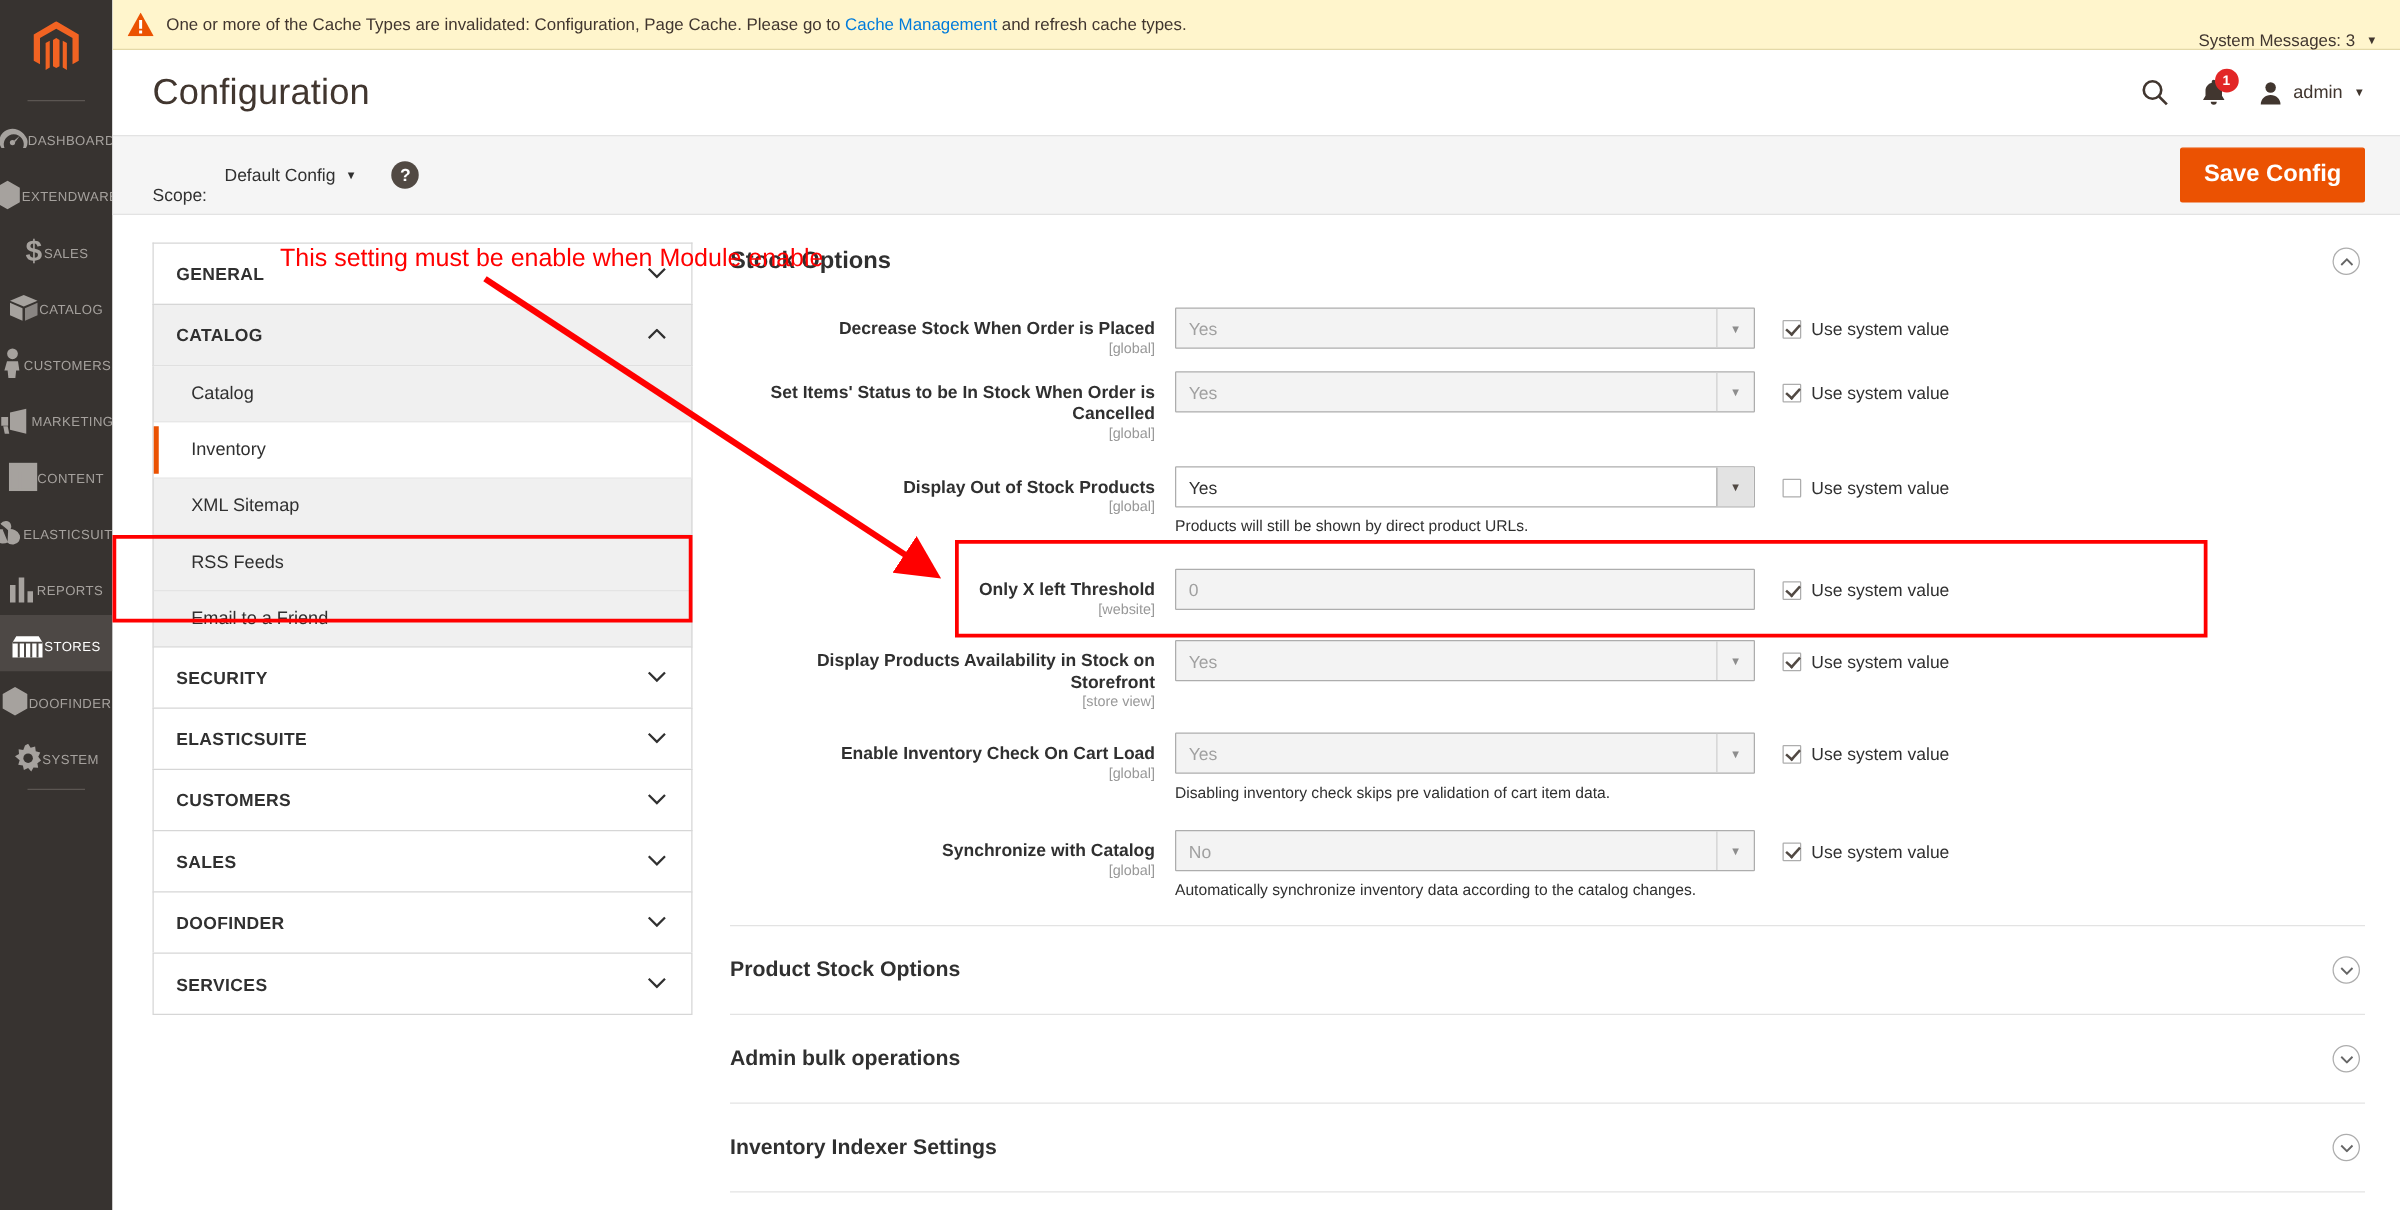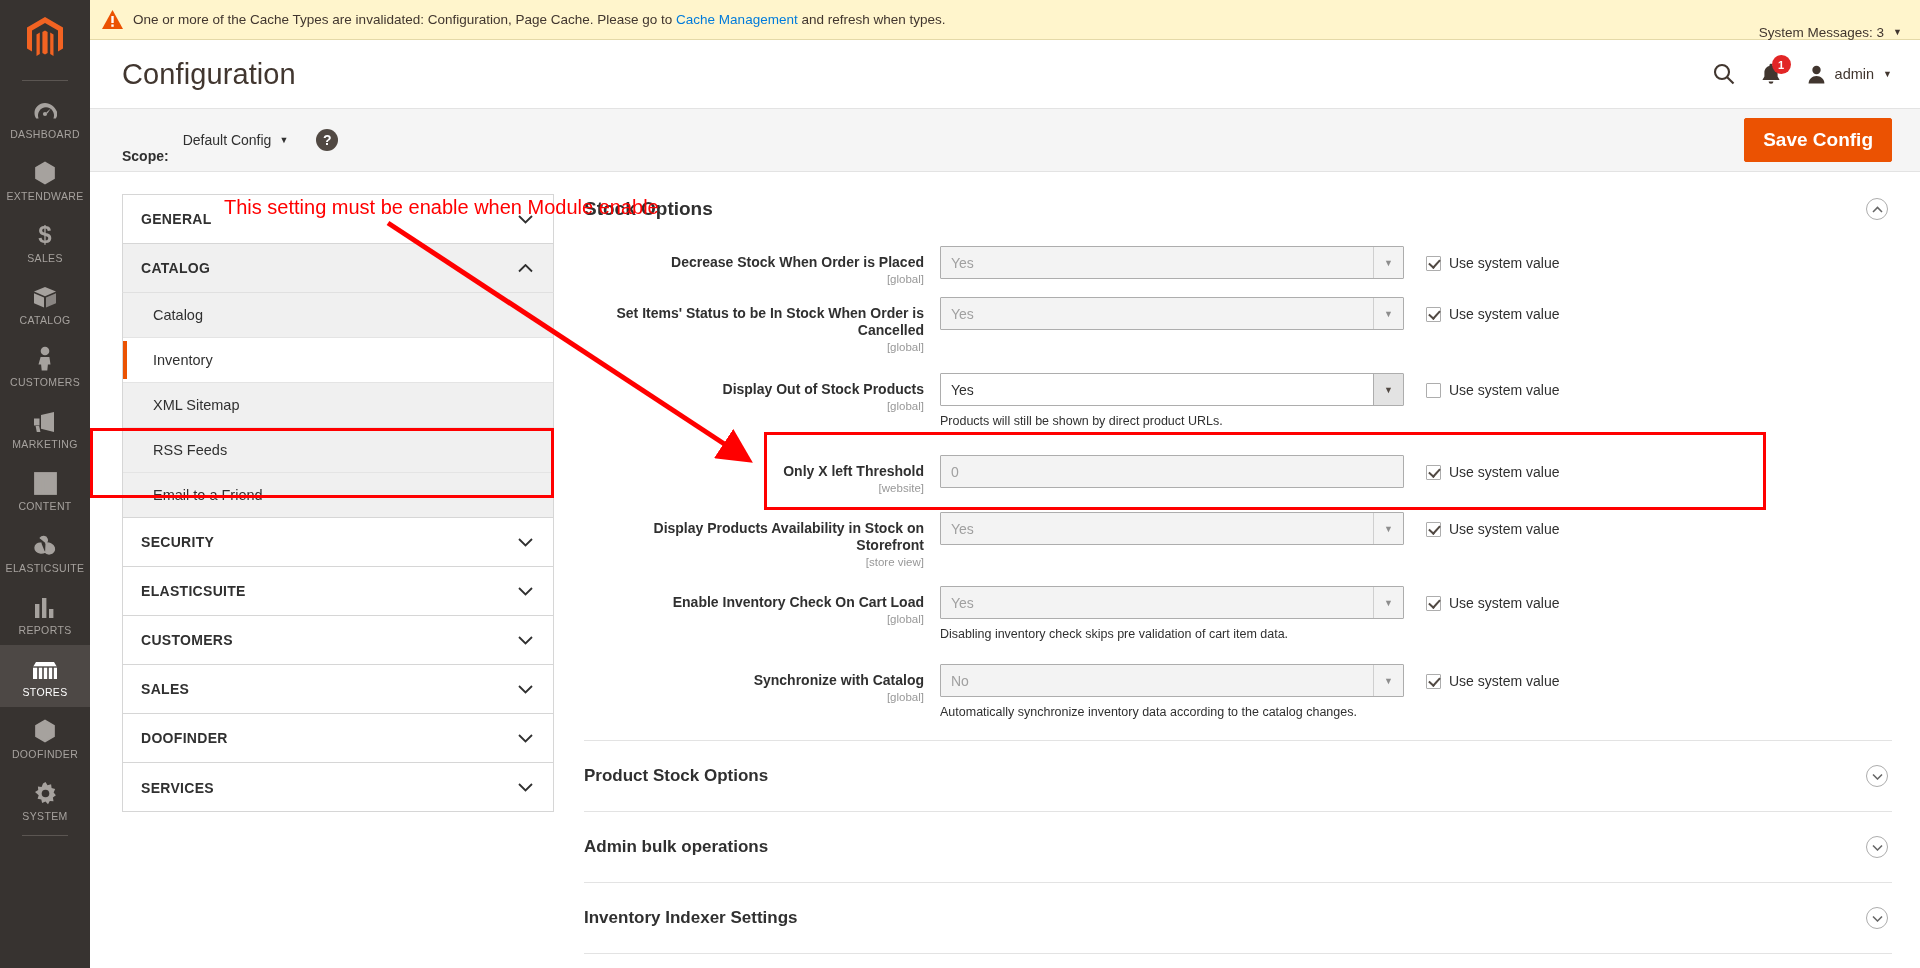--- a/index.html
+++ b/index.html
@@ -21,21 +21,21 @@
     overflow: hidden;
   }
   .logo-wrap {
     height: 76px; width: 100%;
     display: flex; align-items: center; justify-content: center;
   }
   .logo-m { display: block; }
   .sb-div { width: 46px; height: 1px; background: #5b5652; margin: 4px 0 6px; }
   .sb-item {
     width: 90px; padding: 11px 2px 9px;
-    display: flex; flex-direction: column; align-items: center; justify-content: center;
+    display: flex; align-items: center; justify-content: center;
     cursor: pointer;
     color: #a6a29e;
   }
   .sb-item.active { background: #4d4845; color: #ffffff; }
   .sb-item .ico { height: 25px; display: flex; align-items: flex-end; justify-content: center; }
   .sb-item .lbl {
     font-size: 10.5px; letter-spacing: .35px; margin-top: 5px;
     text-align: center; line-height: 12px; text-transform: uppercase;
   }
   .sb-item.active .lbl { color: #ffffff; }
@@ -73,21 +73,21 @@
     display: flex; align-items: center; justify-content: center;
   }
   .admin-user { display: flex; align-items: center; gap: 9px; cursor: pointer; font-size: 14.5px; color: #41362f; }
   .admin-user .caret { font-size: 9px; }
 
   
   .scope-bar {
     background: #f5f5f5; border-top: 1px solid #e3e3e3; border-bottom: 1px solid #e3e3e3;
     height: 64px; display: flex; align-items: center; padding: 0 28px 0 32px;
   }
-  .scope-label { font-size: 14px; font-weight: bold; color: #303030; margin-right: 14px; margin-top: 32px; }
+  .scope-label { font-size: 14px; font-weight: normal; color: #303030; margin-right: 14px; margin-top: 32px; }
   .scope-select { font-size: 14px; color: #303030; display: flex; align-items: center; gap: 8px; cursor: pointer; }
   .scope-select .caret { font-size: 9px; }
   .help-circle {
     width: 22px; height: 22px; border-radius: 50%; background: #514943;
     color: #fff; font-size: 14px; font-weight: bold;
     display: flex; align-items: center; justify-content: center;
     margin-left: 28px; cursor: pointer;
   }
   .scope-spacer { flex: 1; }
   .save-config-btn {
@@ -357,21 +357,21 @@
   <div class="content">
 
     <div class="msg-bar">
       <span class="warn-ico">
         <svg width="21" height="19" viewBox="0 0 21 19">
             <path d="M10.5 0 21 19H0z" fill="#eb5202"></path>
             <rect x="9.3" y="6" width="2.4" height="7" fill="#fff"></rect>
             <rect x="9.3" y="14.4" width="2.4" height="2.4" fill="#fff"></rect>
           </svg>
       </span>
-      <span class="msg-text"><span>One or more of the Cache Types are invalidated: Configuration, Page Cache. Please go to </span><a href="#">Cache Management</a><span> and refresh when types.</span></span>
+      <span class="msg-text"><span>One or more of the Cache Types are invalidated: Configuration, Page Cache. Please go to </span><a href="#">Cache Management</a><span> and refresh cache types.</span></span>
       <span class="sys-msgs">
         <span>System Messages: 3</span>
         <span class="caret">▼</span>
       </span>
     </div>
 
     <div class="page-head">
       <div class="page-title">Configuration</div>
       <div class="head-actions">
         <span class="hdr-btn">

